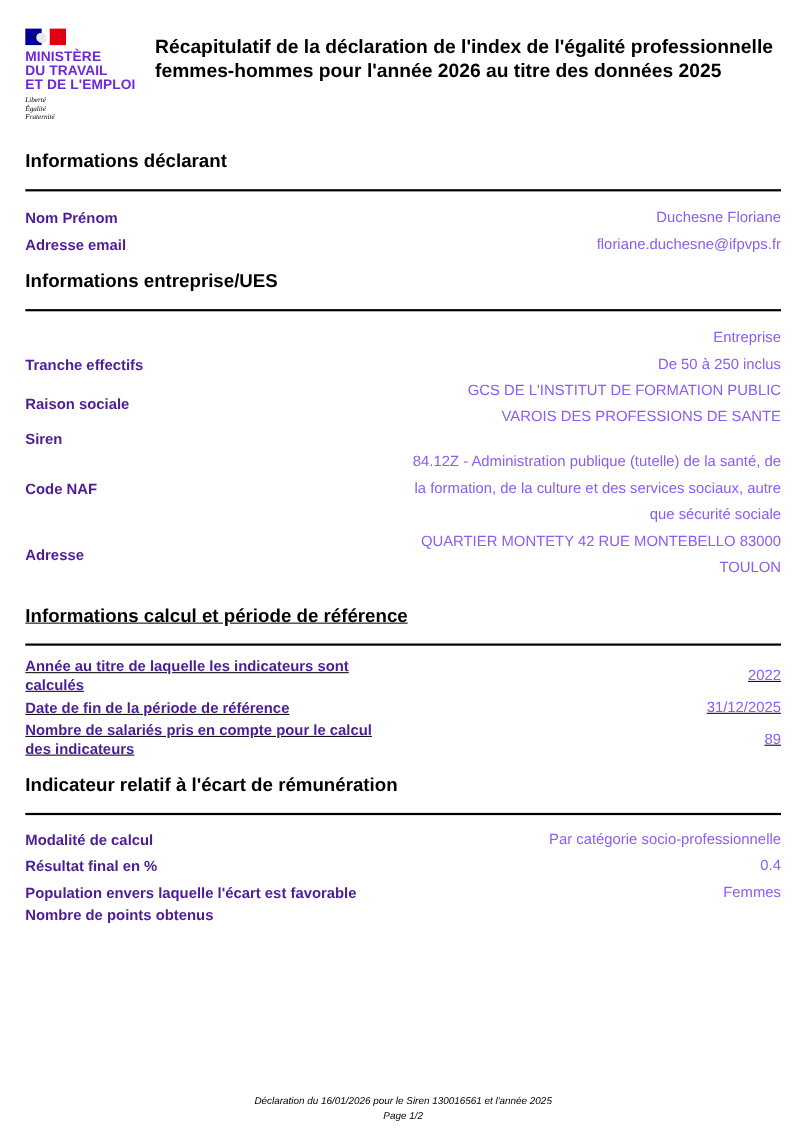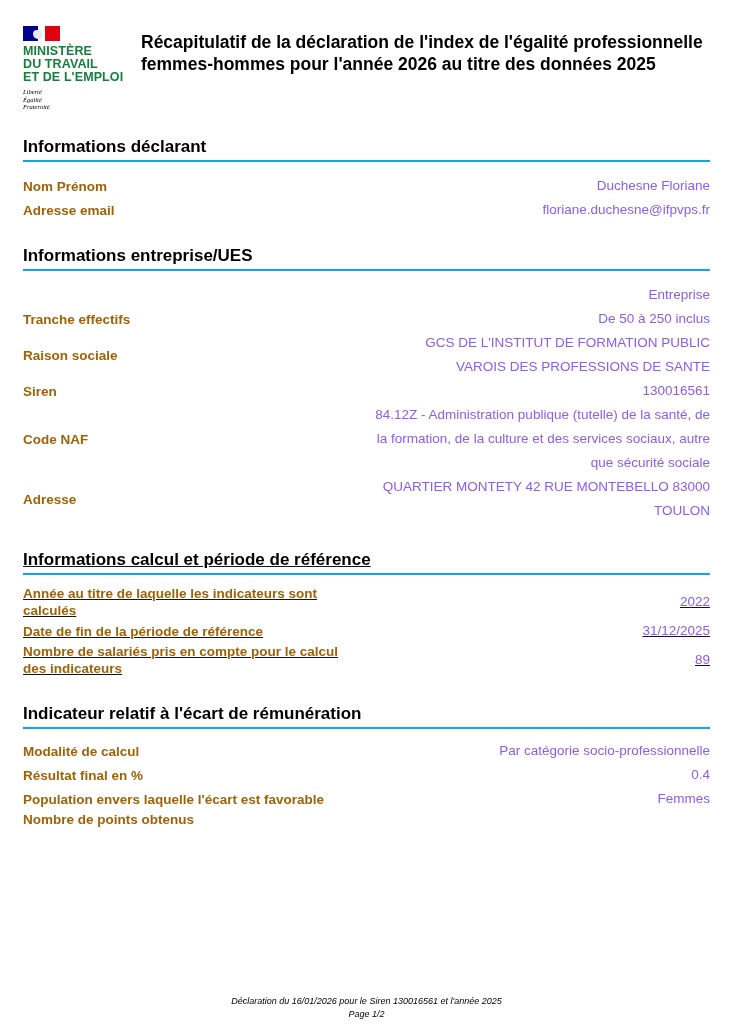--- a/index.html
+++ b/index.html
@@ -7,27 +7,27 @@
     width: 733px; height: 1035px; position: relative; overflow: hidden;
     font-family: "Liberation Sans", "DejaVu Sans", sans-serif; color: #161616;
   }
   .header { position: absolute; left: 23px; top: 26px; width: 690px; height: 100px; }
   .logo { position: absolute; left: 0; top: 0; width: 110px; }
   .flag { display: flex; width: 37px; height: 15px; margin-bottom: 4px; }
   .flag .blue { width: 15px; height: 15px; background: #000091; }
   .flag .white { width: 7px; height: 15px; background: #ffffff; position: relative; }
   .flag .white::before { content: ""; position: absolute; left: -5px; top: 4px; width: 9px; height: 9px; background: #e8e8ef; border-radius: 50% 50% 30% 60%; }
   .flag .red { width: 15px; height: 15px; background: #e1000f; }
-  .ministry-name { font-weight: bold; font-size: 12.5px; line-height: 13px; letter-spacing: 0.1px; color: #15803d; text-transform: uppercase; }
+  .ministry-name { font-weight: bold; font-size: 12.5px; line-height: 13px; letter-spacing: 0.1px; color: #6d28d9; text-transform: uppercase; }
   .motto { font-family: "Liberation Serif", "DejaVu Serif", serif; font-style: italic; font-size: 6.5px; line-height: 7.5px; color: #000; margin-top: 4px; }
   .title { position: absolute; left: 118px; top: 5px; width: 575px; font-weight: bold; font-size: 17.5px; line-height: 22px; color: #000; }
   .section { position: absolute; left: 23px; width: 687px; }
-  .section-title { font-weight: bold; font-size: 17px; color: #000; padding-bottom: 2px; border-bottom: 2px solid #0ea5e9; line-height: 22px; }
+  .section-title { font-weight: bold; font-size: 17px; color: #000; padding-bottom: 14px; border-bottom: 2px solid #000000; line-height: 22px; }
   .row { display: flex; justify-content: space-between; align-items: center; font-size: 13.5px; }
-  .row .label { font-weight: bold; color: #a16207; flex: 0 0 340px; line-height: 17px; }
+  .row .label { font-weight: bold; color: #4c1d95; flex: 0 0 340px; line-height: 17px; }
   .row .value { text-align: right; color: #8b5cf6; line-height: 24px; flex: 1; }
   .footer { position: absolute; left: 0; width: 733px; top: 995px; text-align: center; font-style: italic; font-size: 9px; line-height: 13px; color: #000; }
 </style>
 </head>
 <body>
 
 <div class="header">
   <div class="logo">
     <div class="flag">
       <div class="blue"></div>
@@ -70,21 +70,20 @@
   <div class="row">
     <div class="label">Tranche effectifs</div>
     <div class="value">De 50 à 250 inclus</div>
   </div>
   <div class="row">
     <div class="label">Raison sociale</div>
     <div class="value" style="padding-left:40px;">GCS DE L'INSTITUT DE FORMATION PUBLIC VAROIS DES PROFESSIONS DE SANTE</div>
   </div>
   <div class="row">
     <div class="label">Siren</div>
-    <div class="value">130016561</div>
   </div>
   <div class="row">
     <div class="label">Code NAF</div>
     <div class="value">84.12Z - Administration publique (tutelle) de la santé, de la formation, de la culture et des services sociaux, autre que sécurité sociale</div>
   </div>
   <div class="row">
     <div class="label">Adresse</div>
     <div class="value">QUARTIER MONTETY 42 RUE MONTEBELLO 83000 TOULON</div>
   </div>
 </div>

